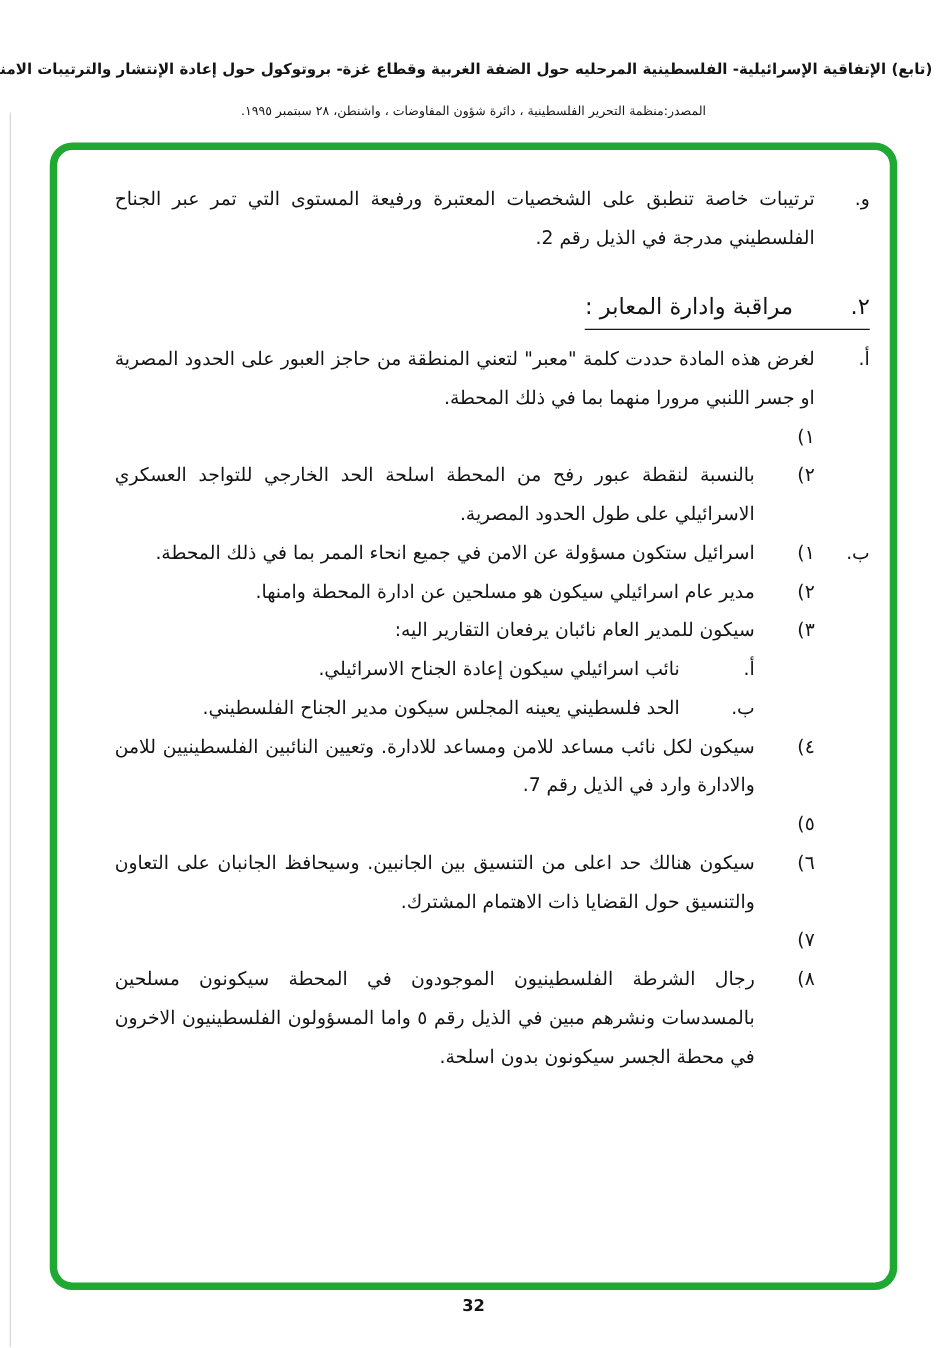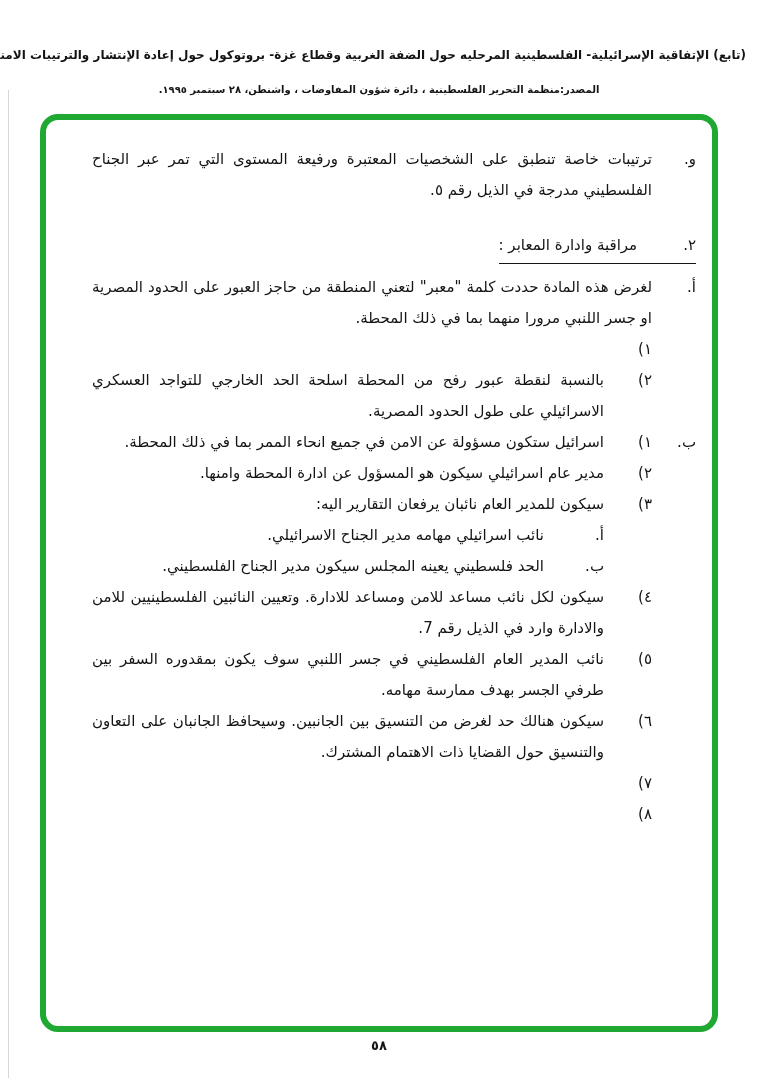--- a/index.html
+++ b/index.html
@@ -9,38 +9,38 @@
     font-family:"DejaVu Sans", sans-serif;
     overflow:hidden;
   }
   .hdr1{
     position:absolute;top:48px;right:12px;left:12px;
     text-align:center;font-size:12px;font-weight:700;
     white-space:nowrap;letter-spacing:0;
   }
   .hdr2{
     position:absolute;top:84px;right:12px;left:12px;
-    text-align:center;font-size:10px;font-weight:700;
+    text-align:center;font-size:10px;font-weight:400;
   }
   .green-box{
     position:absolute;top:114px;right:40px;
     width:678px;height:918px;box-sizing:border-box;
     border:6px solid #1fa832;border-radius:18px;
     padding:24px 16px 0 46px;
     direction:rtl;
   }
   .row{display:flex;direction:rtl;font-size:15px;line-height:31px;}
   .mk{flex:0 0 auto;white-space:nowrap;}
   .wA{width:44px;}
   .wB{width:48px;}
   .wC{width:60px;}
   .spA{flex:0 0 44px;}
   .spB{flex:0 0 48px;}
   .txt{flex:1 1 auto;margin:0;text-align:justify;}
-  .h2row{margin:24px 0 8px 0;font-size:15px;line-height:31px;}
+  .h2row{margin:24px 0 8px 0;font-size:18px;line-height:31px;}
   .h2wrap{display:inline-block;border-bottom:1.5px solid #141414;padding-bottom:2px;}
   .h2gap{display:inline-block;width:46px;}
   .pagenum{
     position:absolute;top:1038px;right:0;left:0;
     text-align:center;font-size:13px;font-weight:700;
   }
   .scan-edge{
     position:absolute;top:90px;bottom:0;left:8px;
     width:1px;background:#d7d7d7;
   }
@@ -50,21 +50,21 @@
 
 <div class="scan-edge"></div>
 
 <div class="hdr1">(تابع) الإتفاقية الإسرائيلية- الفلسطينية المرحليه حول الضفة الغربية وقطاع غزة- بروتوكول حول إعادة الإنتشار والترتيبات الامنية</div>
 <div class="hdr2">المصدر:منظمة التحرير الفلسطينية ، دائرة شؤون المفاوضات ، واشنطن، ٢٨ سبتمبر ١٩٩٥.</div>
 
 <div class="green-box">
 
   <div class="row">
     <span class="mk wA">و.</span>
-    <p class="txt">ترتيبات خاصة تنطبق على الشخصيات المعتبرة ورفيعة المستوى التي تمر عبر الجناح الفلسطيني مدرجة في الذيل رقم ٥.</p>
+    <p class="txt">ترتيبات خاصة تنطبق على الشخصيات المعتبرة ورفيعة المستوى التي تمر عبر الجناح الفلسطيني مدرجة في الذيل رقم 2.</p>
   </div>
 
   <div class="h2row">
     <span class="h2wrap">
       <span>٢.</span><span class="h2gap"></span><span>مراقبة وادارة المعابر :</span>
     </span>
   </div>
 
   <div class="row">
     <span class="mk wA">أ.</span>
@@ -81,58 +81,58 @@
   </div>
 
   <div class="row">
     <span class="mk wA">ب.</span>
     <span class="mk wB">١)</span>
     <p class="txt">اسرائيل ستكون مسؤولة عن الامن في جميع انحاء الممر بما في ذلك المحطة.</p>
   </div>
   <div class="row">
     <span class="spA"></span>
     <span class="mk wB">٢)</span>
-    <p class="txt">مدير عام اسرائيلي سيكون هو المسؤول عن ادارة المحطة وامنها.</p>
+    <p class="txt">مدير عام اسرائيلي سيكون هو مسلحين عن ادارة المحطة وامنها.</p>
   </div>
   <div class="row">
     <span class="spA"></span>
     <span class="mk wB">٣)</span>
     <p class="txt">سيكون للمدير العام نائبان يرفعان التقارير اليه:</p>
   </div>
   <div class="row">
     <span class="spA"></span>
     <span class="spB"></span>
     <span class="mk wC">أ.</span>
-    <p class="txt">نائب اسرائيلي مهامه مدير الجناح الاسرائيلي.</p>
+    <p class="txt">نائب اسرائيلي سيكون إعادة الجناح الاسرائيلي.</p>
   </div>
   <div class="row">
     <span class="spA"></span>
     <span class="spB"></span>
     <span class="mk wC">ب.</span>
     <p class="txt">الحد فلسطيني يعينه المجلس سيكون مدير الجناح الفلسطيني.</p>
   </div>
   <div class="row">
     <span class="spA"></span>
     <span class="mk wB">٤)</span>
     <p class="txt">سيكون لكل نائب مساعد للامن ومساعد للادارة. وتعيين النائبين الفلسطينيين للامن والادارة وارد في الذيل رقم 7.</p>
   </div>
   <div class="row">
     <span class="spA"></span>
     <span class="mk wB">٥)</span>
-    <p class="txt">نائب المدير العام الفلسطيني في جسر اللنبي سوف يكون بمقدوره السفر بين طرفي الجسر بهدف ممارسة مهامه.</p>
   </div>
   <div class="row">
     <span class="spA"></span>
     <span class="mk wB">٦)</span>
-    <p class="txt">سيكون هنالك حد لغرض من التنسيق بين الجانبين. وسيحافظ الجانبان على التعاون والتنسيق حول القضايا ذات الاهتمام المشترك.</p>
+    <p class="txt">سيكون هنالك حد اعلى من التنسيق بين الجانبين. وسيحافظ الجانبان على التعاون والتنسيق حول القضايا ذات الاهتمام المشترك.</p>
   </div>
   <div class="row">
     <span class="spA"></span>
     <span class="mk wB">٧)</span>
   </div>
   <div class="row">
     <span class="spA"></span>
     <span class="mk wB">٨)</span>
+    <p class="txt">رجال الشرطة الفلسطينيون الموجودون في المحطة سيكونون  مسلحين بالمسدسات ونشرهم مبين في الذيل رقم ٥ واما  المسؤولون الفلسطينيون الاخرون في محطة  الجسر سيكونون بدون اسلحة.</p>
   </div>
 
 </div>
 
-<div class="pagenum">٥٨</div>
+<div class="pagenum">32</div>
 
 </body></html>

